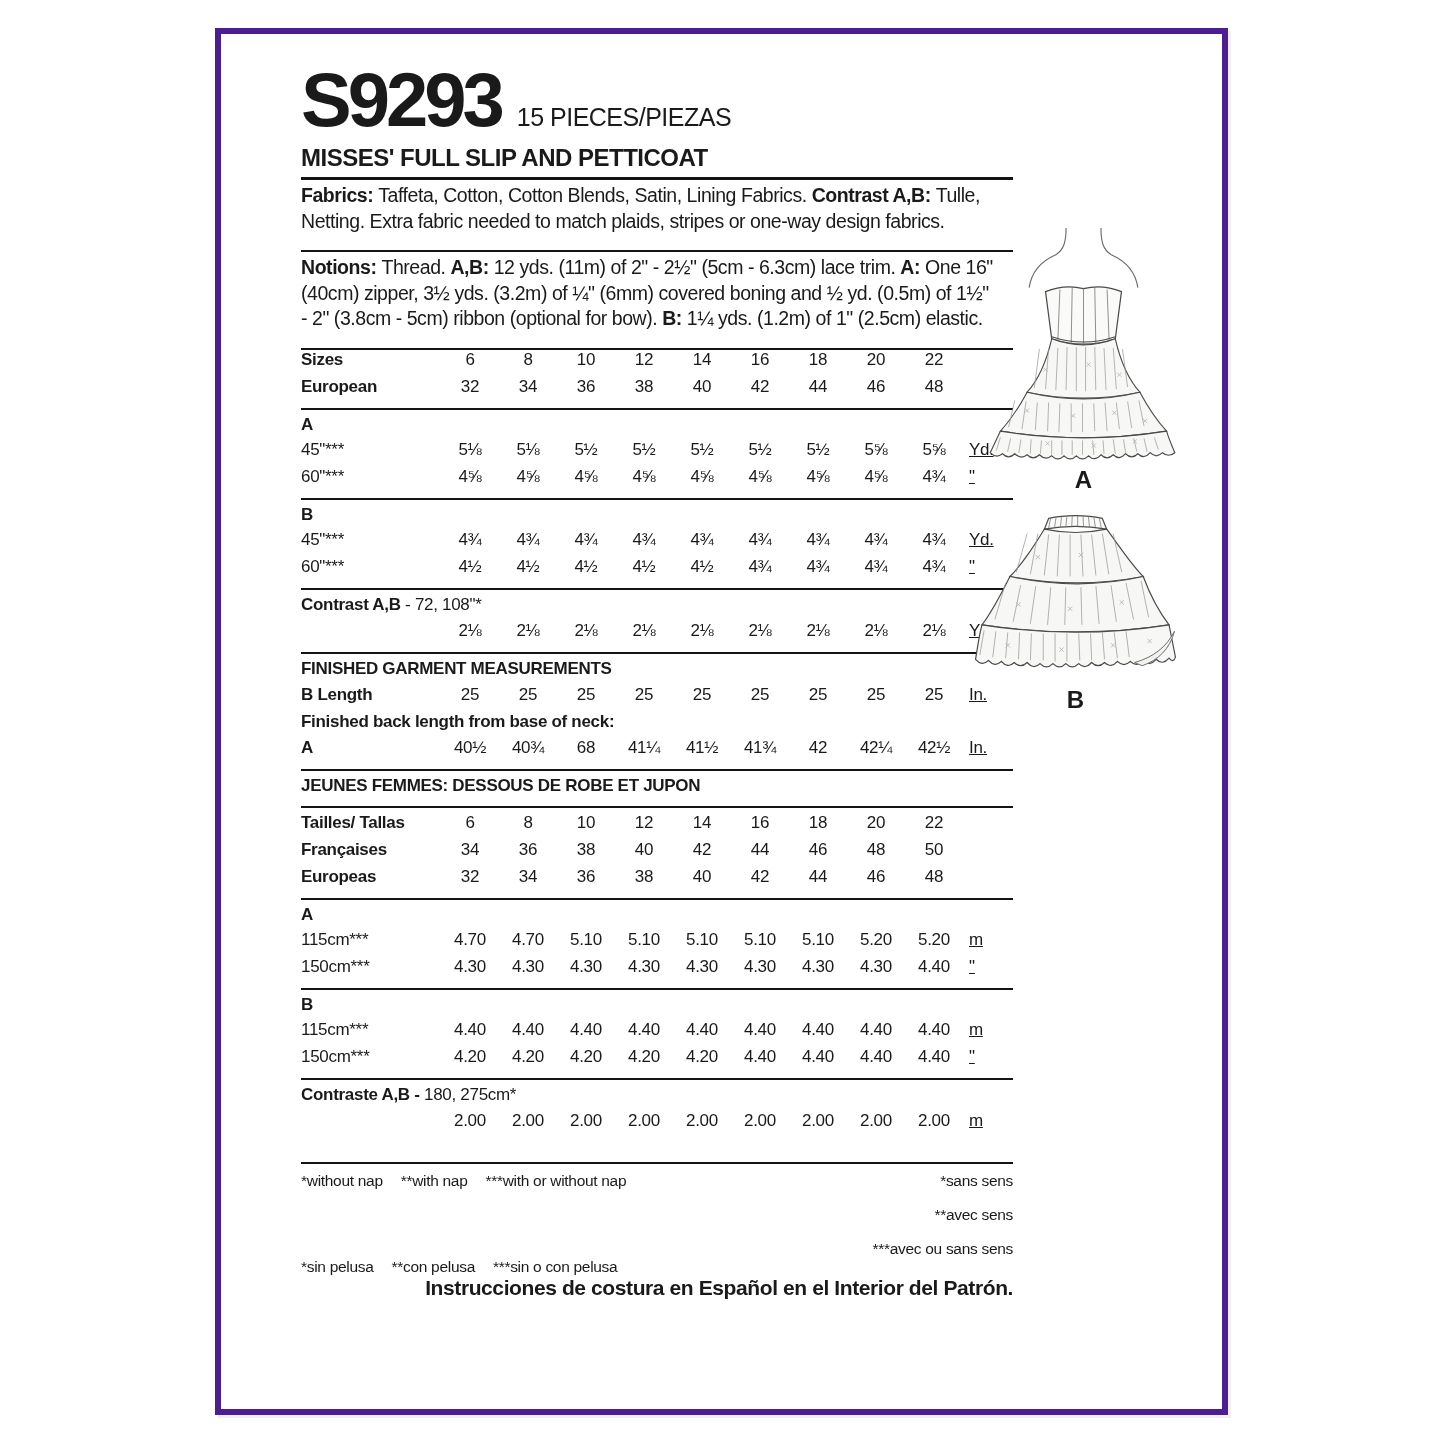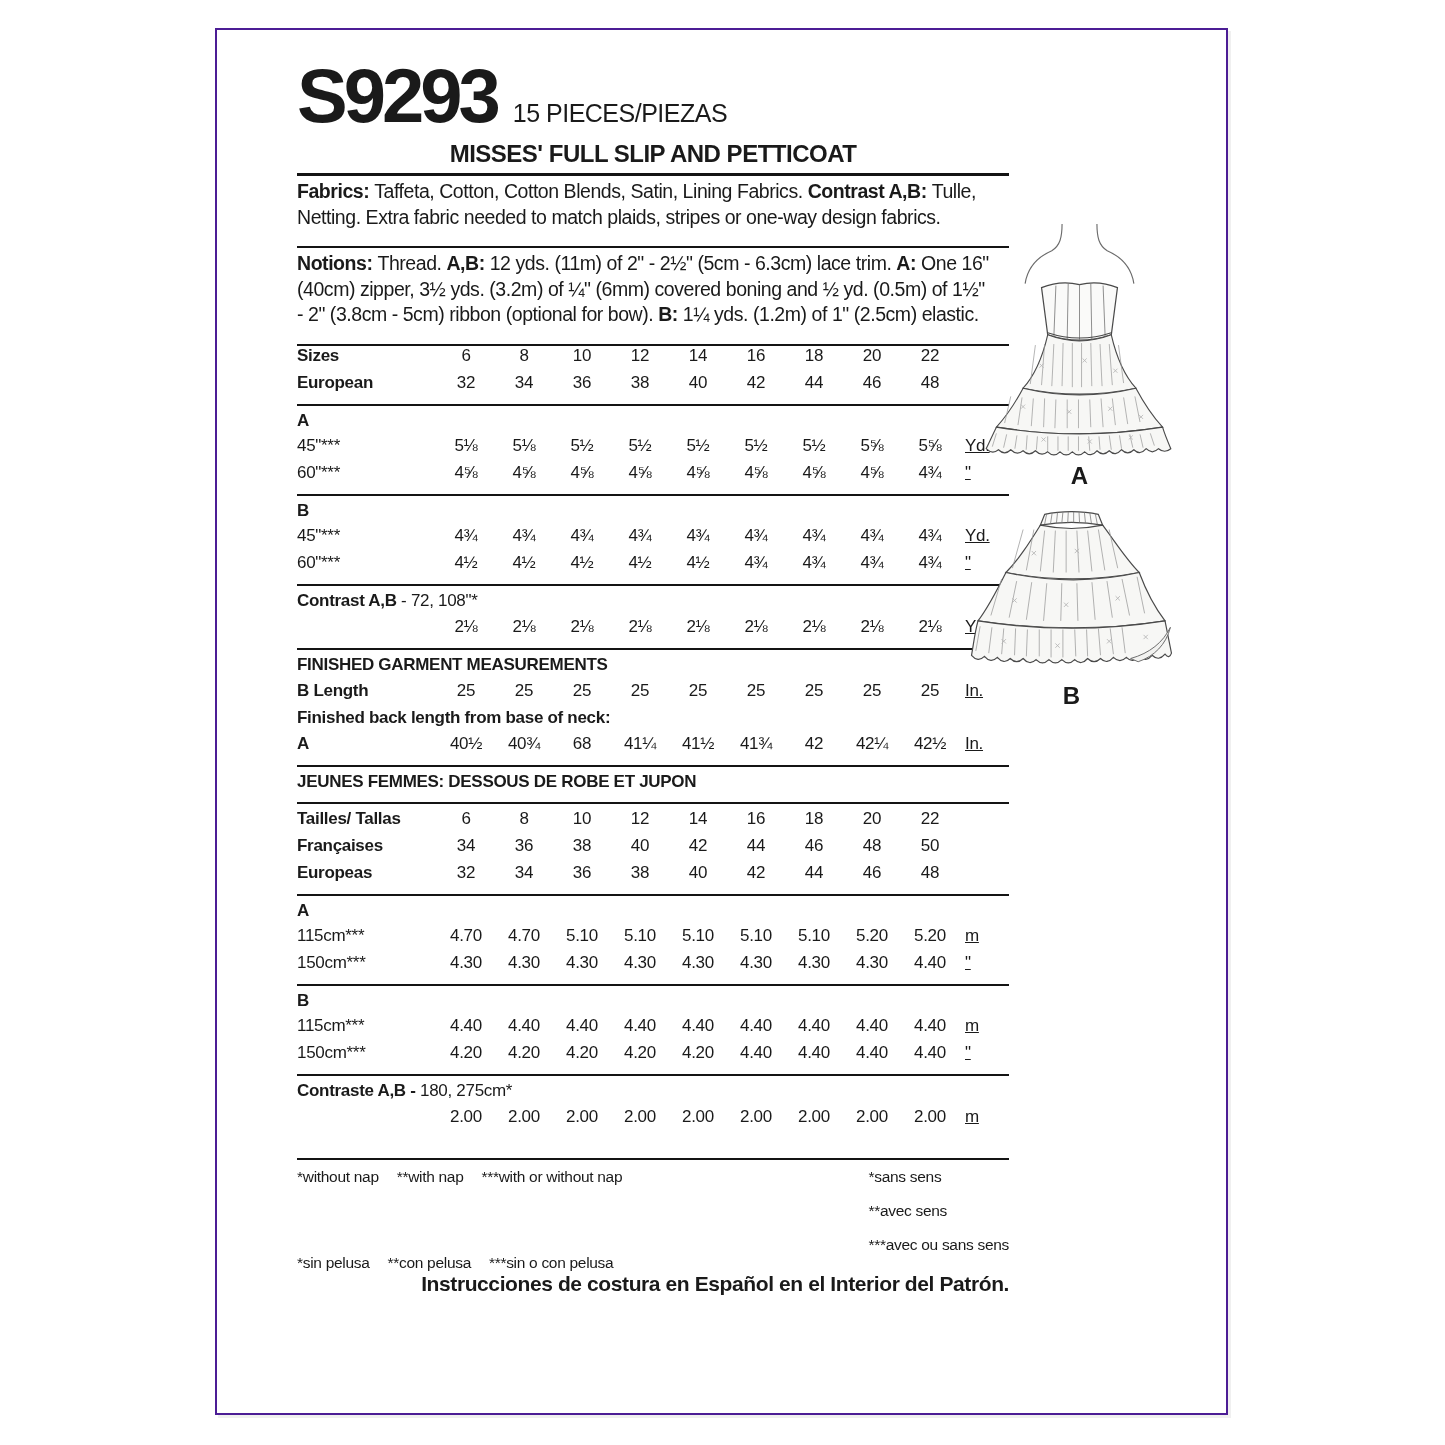--- a/index.html
+++ b/index.html
@@ -1,40 +1,40 @@
 <!DOCTYPE html>
 <html><head>
 <meta charset="utf-8">
 <style>
   * { margin:0; padding:0; box-sizing:border-box; }
   html,body { width:1445px; height:1445px; background:#ffffff; font-family:"Liberation Sans", sans-serif; color:#1a1a1a; }
   .sheet { position:absolute; left:215px; top:28px; width:1013px; height:1387px;
-           background:#fff; border:2px solid #4c1d95; box-shadow:3px 3px 0 rgba(0,0,0,0.06); }
+           background:#fff; border:6px solid #4c1d95; box-shadow:3px 3px 0 rgba(0,0,0,0.06); }
   .content { position:absolute; left:80px; top:32px; width:712px; }
   .hdr { display:flex; align-items:baseline; }
   .code { font-size:76px; font-weight:bold; letter-spacing:-4px; line-height:0.9; }
   .pieces { font-size:25px; letter-spacing:-0.5px; margin-left:16px; }
-  .ptitle { font-size:24px; font-weight:bold; letter-spacing:-0.5px; margin-top:10px;text-align:center; }
+  .ptitle { font-size:24px; font-weight:bold; letter-spacing:-0.5px; margin-top:10px; }
   .rule3 { border-top:3px solid #141414; margin-top:5px; }
   .para { font-size:19.5px; letter-spacing:-0.45px; line-height:25.5px; padding:3px 0 16px 0; }
   .para .rich-line { white-space:nowrap; }
   .rule2 { border-top:2.5px solid #141414; }
   .b { font-weight:bold; }
   
   .tbl { font-size:17px; letter-spacing:-0.3px; }
   .t-row { display:flex; align-items:baseline; height:27px; }
   .t-row.sec { height:25px; }
   .t-label { width:140px; flex:none; white-space:nowrap; }
   .t-val { width:58px; flex:none; text-align:center; }
   .t-unit { width:52px; flex:none; padding-left:6px;text-decoration:underline; }
   .t-text { height:26px; white-space:nowrap; }
   .t-rule { border-top:2.5px solid #141414; margin:4px 0 5px 0; }
   .t-rule.gap { margin-top:24px; }
   
-  .fn { margin-top:8px; font-size:15.5px; letter-spacing:-0.3px; }
+  .fn { margin-top:8px; font-size:15.5px; letter-spacing:-0.3px;text-align:right; }
   .fn-row1 { display:flex; justify-content:space-between; }
   .fn-grp { display:flex; gap:18px; white-space:nowrap; }
   .fn-grp.fr { gap:16px;flex-direction:column; }
   .footer { text-align:right; font-size:21px; font-weight:bold; letter-spacing:-0.4px; }
   
   .illo { position:absolute; }
   .illo-a { left:760px; top:192px; width:205px; }
   .illo-b { left:752px; top:478px; width:205px; }
   .view-label { text-align:center; font-size:24px; font-weight:bold; letter-spacing:0; margin-top:2px; }
   svg { display:block; }

